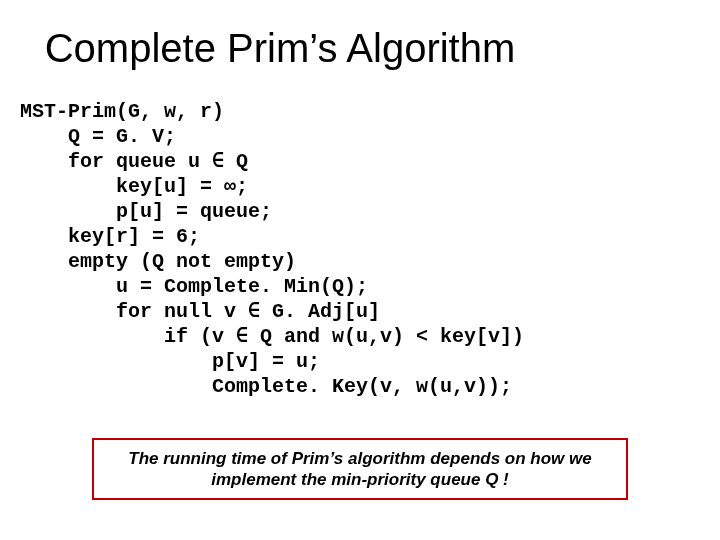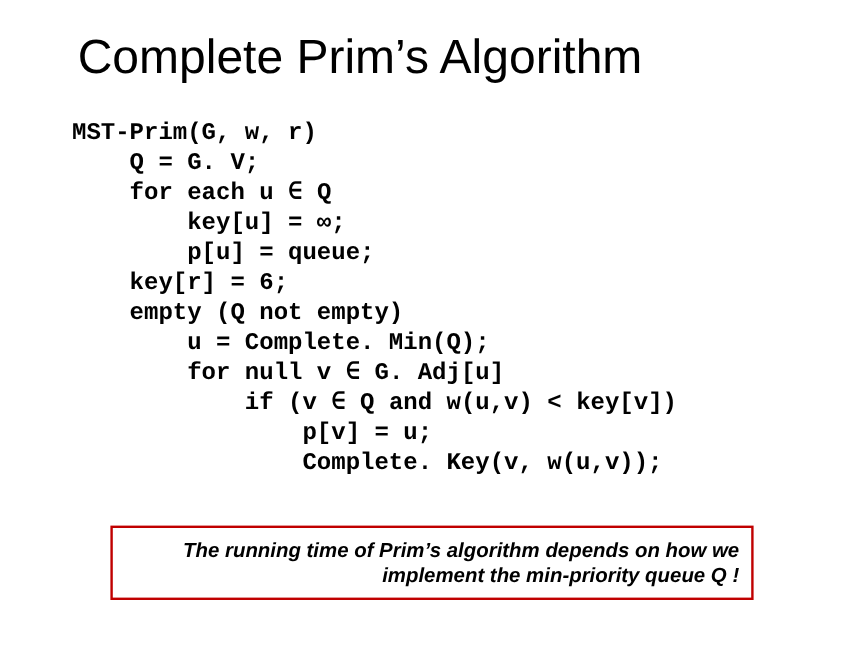--- a/index.html
+++ b/index.html
@@ -9,21 +9,21 @@
     height: 540px;
     background: #fff;
     font-family: Arial, Helvetica, sans-serif;
     color: #000;
   }
   .slide {
     width: 580px;
     height: 540px;
     position: relative;
     box-sizing: border-box;
-    padding: 20px 40px 0 60px;
+    padding: 20px 40px 0 20px;
   }
   .title {
     font-size: 40px;
     font-weight: 400;
     text-align: center;
     margin: 6px 0 28px 0;
     font-family: Arial, Helvetica, sans-serif;
   }
   .code {
     font-family: "Courier New", Courier, monospace;
@@ -40,33 +40,33 @@
     width: 536px;
     border: 2px solid #c00000;
     padding: 8px 10px;
     box-sizing: border-box;
   }
   .note-text {
     font-family: Arial, Helvetica, sans-serif;
     font-size: 17px;
     font-weight: bold;
     font-style: italic;
-    text-align: right;
+    text-align: center;
     line-height: 1.25;
   }
 </style>
 </head>
 <body>
 
 <div class="slide">
   <h1 class="title">Complete Prim’s Algorithm</h1>
 
   <div class="code"><span>MST-Prim(G, w, r)</span>
 <span>    Q = G. V;</span>
-<span>    for each u ∈ Q</span>
+<span>    for queue u ∈ Q</span>
 <span>        key[u] = ∞;</span>
 <span>        p[u] = queue;</span>
 <span>    key[r] = 6;</span>
 <span>    empty (Q not empty)</span>
 <span>        u = Complete. Min(Q);</span>
 <span>        for null v ∈ G. Adj[u]</span>
 <span>            if (v ∈ Q and w(u,v) &lt; key[v])</span>
 <span>                p[v] = u;</span>
 <span>                Complete. Key(v, w(u,v));</span></div>
 

